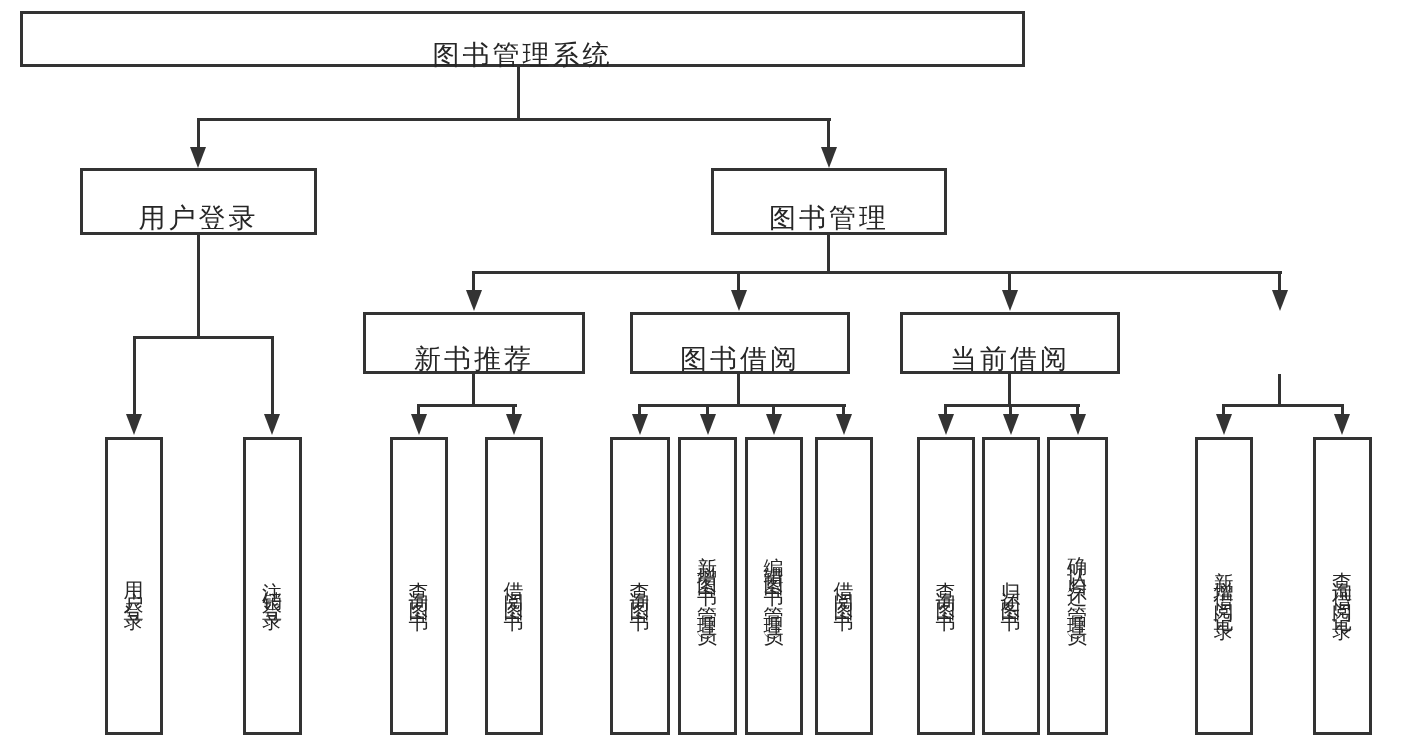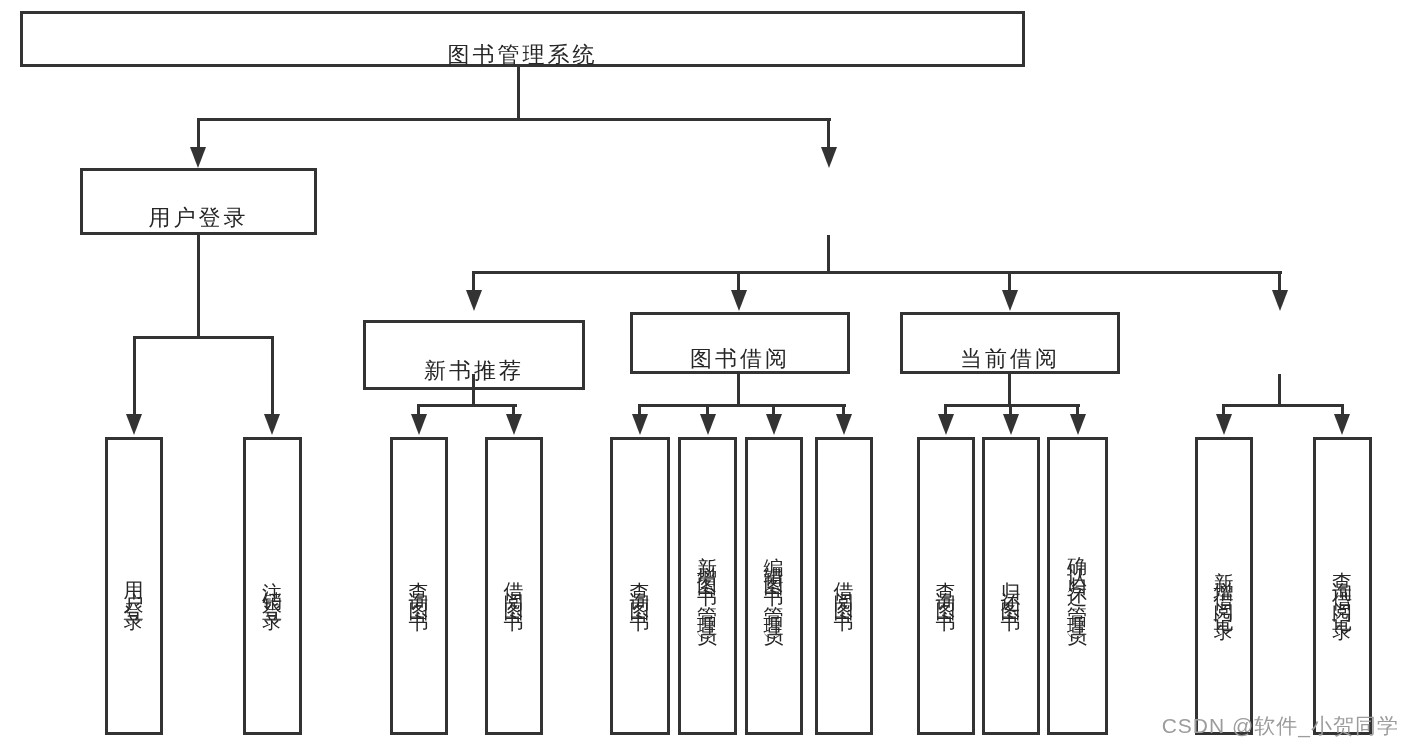--- a/index.html
+++ b/index.html
@@ -17,21 +17,21 @@
     font-family:"Liberation Sans","DejaVu Sans",sans-serif;
   }
   .box{
     position:absolute;
     box-sizing:border-box;
     border:3px solid var(--line);
     background:var(--box-bg);
     display:flex;align-items:center;justify-content:center;
   }
   .hlabel{
-    font-size:22px;
+    font-size:27px;
     letter-spacing:3px;
     color:var(--text);
     white-space:nowrap;
     margin-top:32px;
   }
   .vlabel{
     writing-mode:vertical-lr;
     text-orientation:mixed;
     font-size:20px;
     line-height:1.1;
@@ -68,40 +68,43 @@
   <div class="line" style="left:517px;top:67px;width:3px;height:53px"></div>
   <div class="line" style="left:197px;top:118px;width:634px;height:3px"></div>
   <div class="line" style="left:197px;top:118px;width:3px;height:32px"></div>
   <div class="arrow" style="left:190px;top:147px"></div>
   <div class="line" style="left:827px;top:118px;width:3px;height:32px"></div>
   <div class="arrow" style="left:821px;top:147px"></div>
 
   <div class="box" style="left:80px;top:168px;width:237px;height:67px">
     <span class="hlabel">用户登录</span>
   </div>
+  <div class="box" style="left:711px;top:168px;width:236px;height:67px">
+    <span class="hlabel">图书管理</span>
+  </div>
 
   <div class="line" style="left:197px;top:235px;width:3px;height:104px"></div>
   <div class="line" style="left:133px;top:336px;width:141px;height:3px"></div>
   <div class="line" style="left:133px;top:336px;width:3px;height:79px"></div>
   <div class="arrow" style="left:126px;top:414px"></div>
   <div class="line" style="left:271px;top:336px;width:3px;height:79px"></div>
   <div class="arrow" style="left:264px;top:414px"></div>
 
   <div class="line" style="left:827px;top:235px;width:3px;height:39px"></div>
   <div class="line" style="left:472px;top:271px;width:810px;height:3px"></div>
   <div class="line" style="left:472px;top:271px;width:3px;height:22px"></div>
   <div class="arrow" style="left:466px;top:290px"></div>
   <div class="line" style="left:737px;top:271px;width:3px;height:22px"></div>
   <div class="arrow" style="left:731px;top:290px"></div>
   <div class="line" style="left:1008px;top:271px;width:3px;height:22px"></div>
   <div class="arrow" style="left:1002px;top:290px"></div>
   <div class="line" style="left:1278px;top:271px;width:3px;height:22px"></div>
   <div class="arrow" style="left:1272px;top:290px"></div>
 
-  <div class="box" style="left:363px;top:320px;width:222px;height:70px">
+  <div class="box" style="left:363px;top:312px;width:222px;height:62px">
     <span class="hlabel">新书推荐</span>
   </div>
   <div class="box" style="left:900px;top:312px;width:220px;height:62px">
     <span class="hlabel">当前借阅</span>
   </div>
   <div class="box" style="left:630px;top:312px;width:220px;height:62px">
     <span class="hlabel">图书借阅</span>
   </div>
 
   <div class="line" style="left:472px;top:374px;width:3px;height:33px"></div>
@@ -175,15 +178,14 @@
     <span class="vlabel">确认归还（管理员）</span>
   </div>
 
   <div class="box" style="left:1195px;top:437px;width:58px;height:298px">
     <span class="vlabel">新增借阅记录</span>
   </div>
   <div class="box" style="left:1313px;top:437px;width:59px;height:298px">
     <span class="vlabel">查询借阅记录</span>
   </div>
 
-  <div class="watermark">CSDN @软件_小贺同学</div>
 
 </div>
 
 </body></html>

